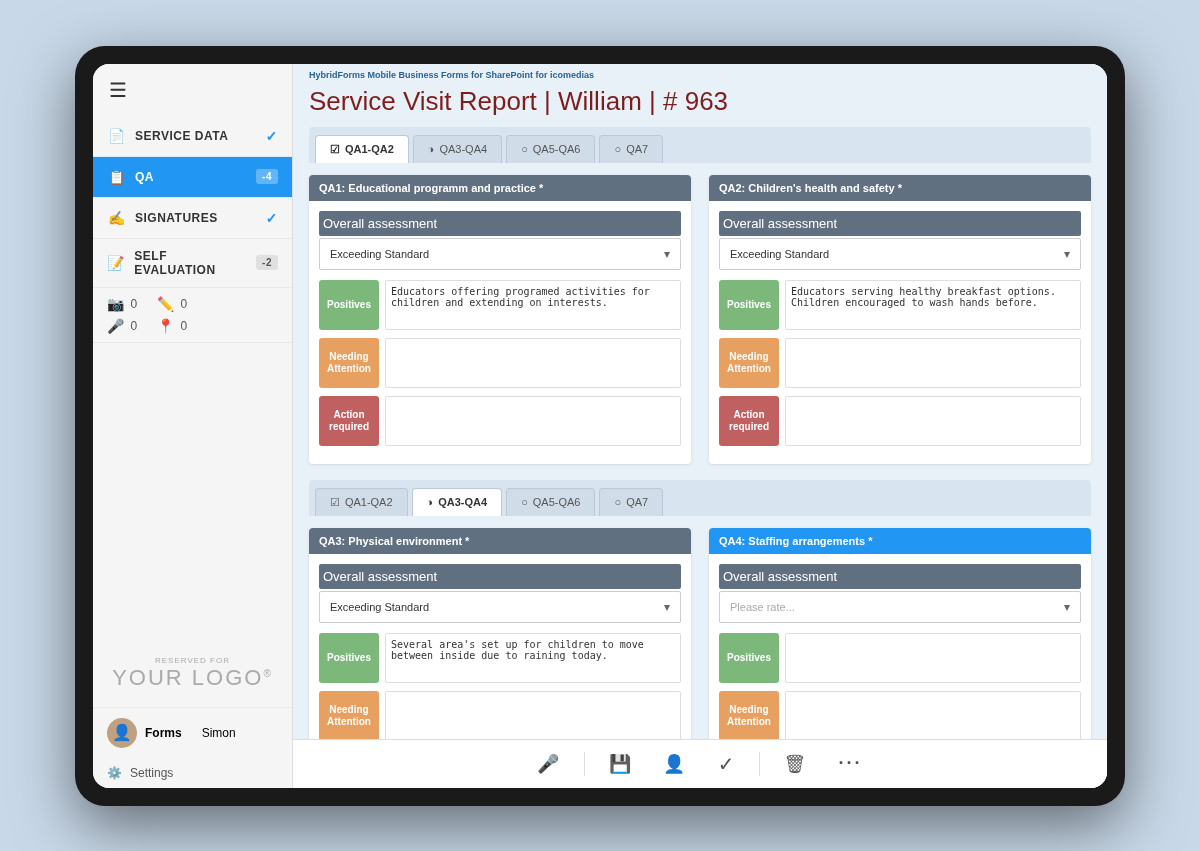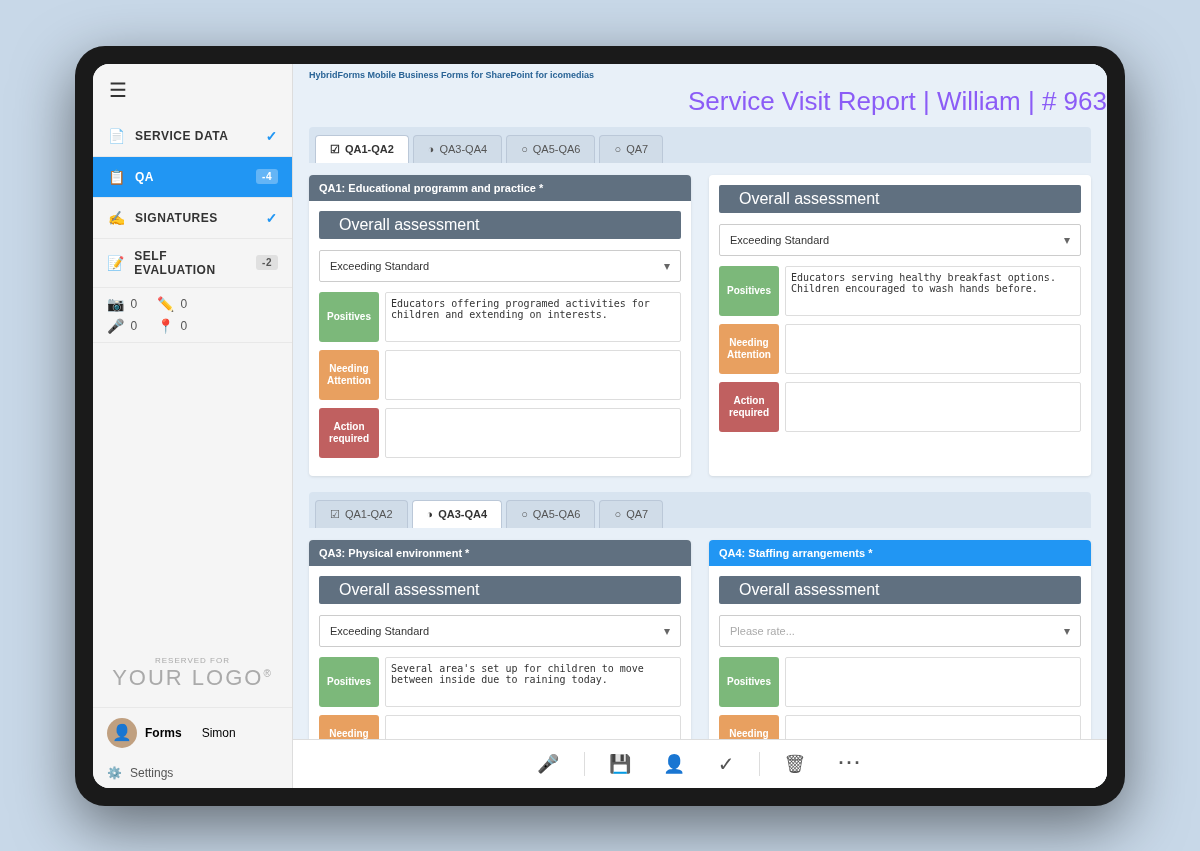--- a/index.html
+++ b/index.html
@@ -200,22 +200,21 @@
 
     .app-header span {
       font-weight: bold;
       color: #2a6496;
     }
 
     .page-title {
       padding: 6px 0 10px 16px;
       font-size: 26px;
       font-weight: 300;
-      color: #8b5cf6;
-      text-align: right;
+      color: #7f1d1d;
     }
 
     .scroll-area {
       flex: 1;
       overflow-y: auto;
       padding: 0 16px 10px 16px;
     }
 
     
     .tab-bar {
@@ -275,23 +274,23 @@
       background: #2196F3;
     }
 
     .qa-body {
       padding: 10px;
     }
 
     .assessment-label {
       background: #607080;
       color: white;
-      padding: 5px 20px;
-      font-size: 16px;
-      margin-bottom: 11px;
+      padding: 5px 4px;
+      font-size: 13px;
+      margin-bottom: 2px;
       border-radius: 2px;
     }
 
     .dropdown-field {
       width: 100%;
       border: 1px solid #ccc;
       padding: 8px 10px;
       font-size: 11px;
       color: #333;
       background: white;
@@ -498,20 +497,23 @@
                 <textarea class="field-textarea" style=""></textarea>
               </div>
               <div class="field-row">
                 <div class="field-label red">Action required</div>
                 <textarea class="field-textarea" style=""></textarea>
               </div>
             </div>
           </div>
 
           <div class="qa-section">
+            <div class="qa-header">
+              <span>QA2: Children's health and safety *</span>
+            </div>
             <div class="qa-body">
               <div class="assessment-label">Overall assessment</div>
               <div class="dropdown-field">
                 <span>Exceeding Standard</span>
                 <span class="arrow">▾</span>
               </div>
               <div class="field-row">
                 <div class="field-label green">Positives</div>
                 <textarea class="field-textarea" readonly="" style="">Educators serving healthy breakfast options. Children encouraged to wash hands before.</textarea>
               </div>

